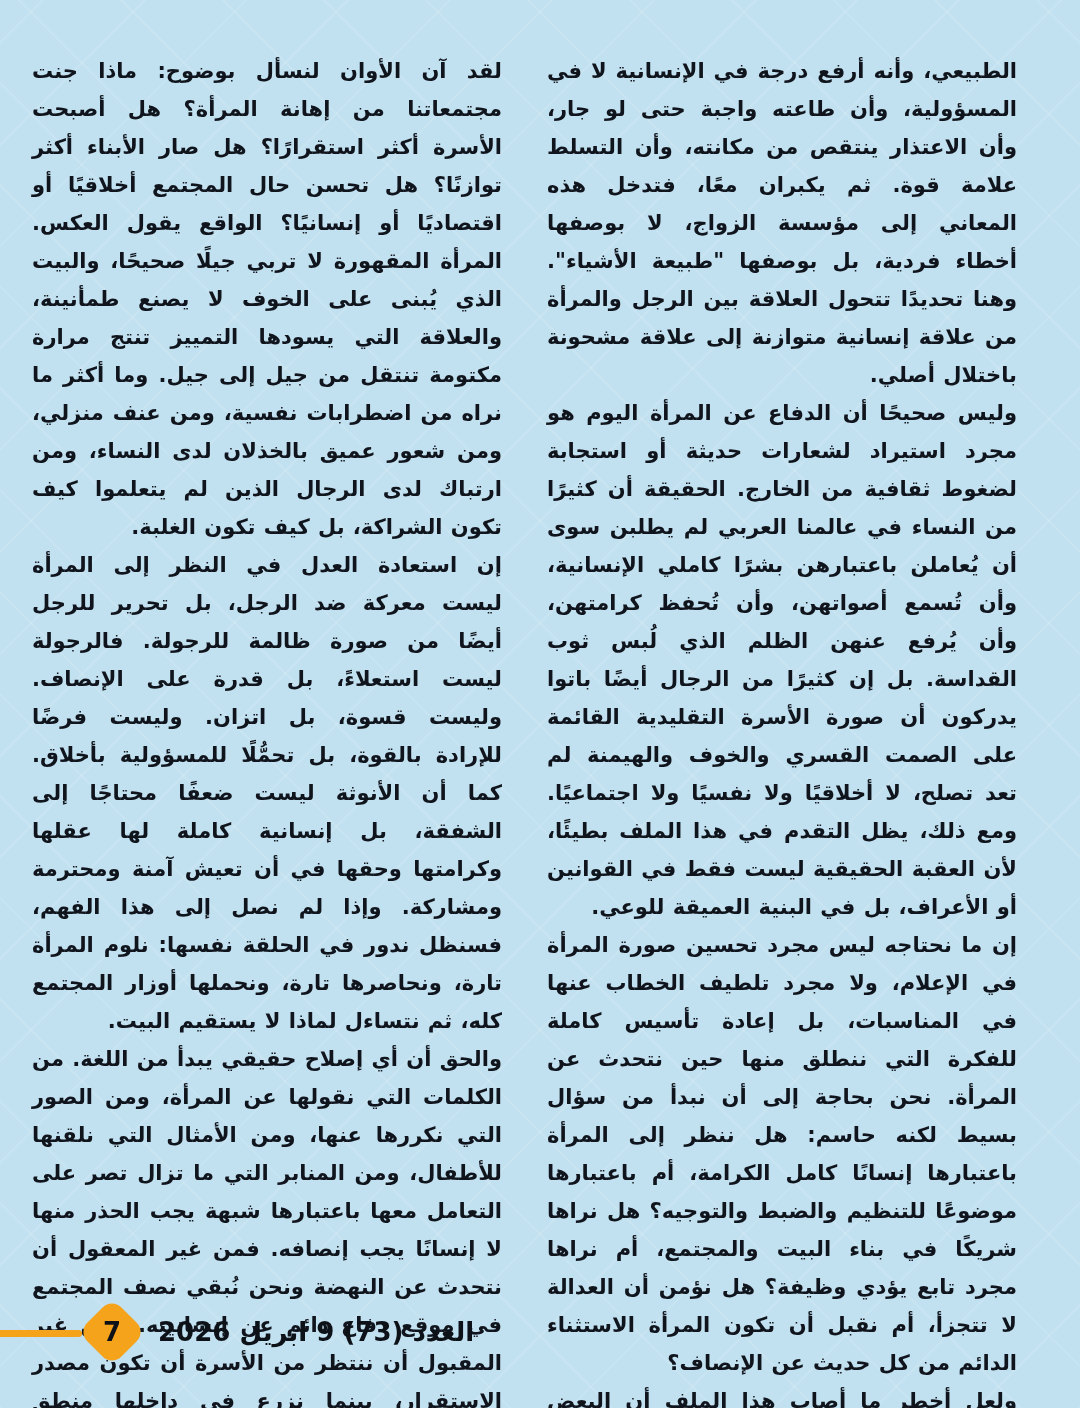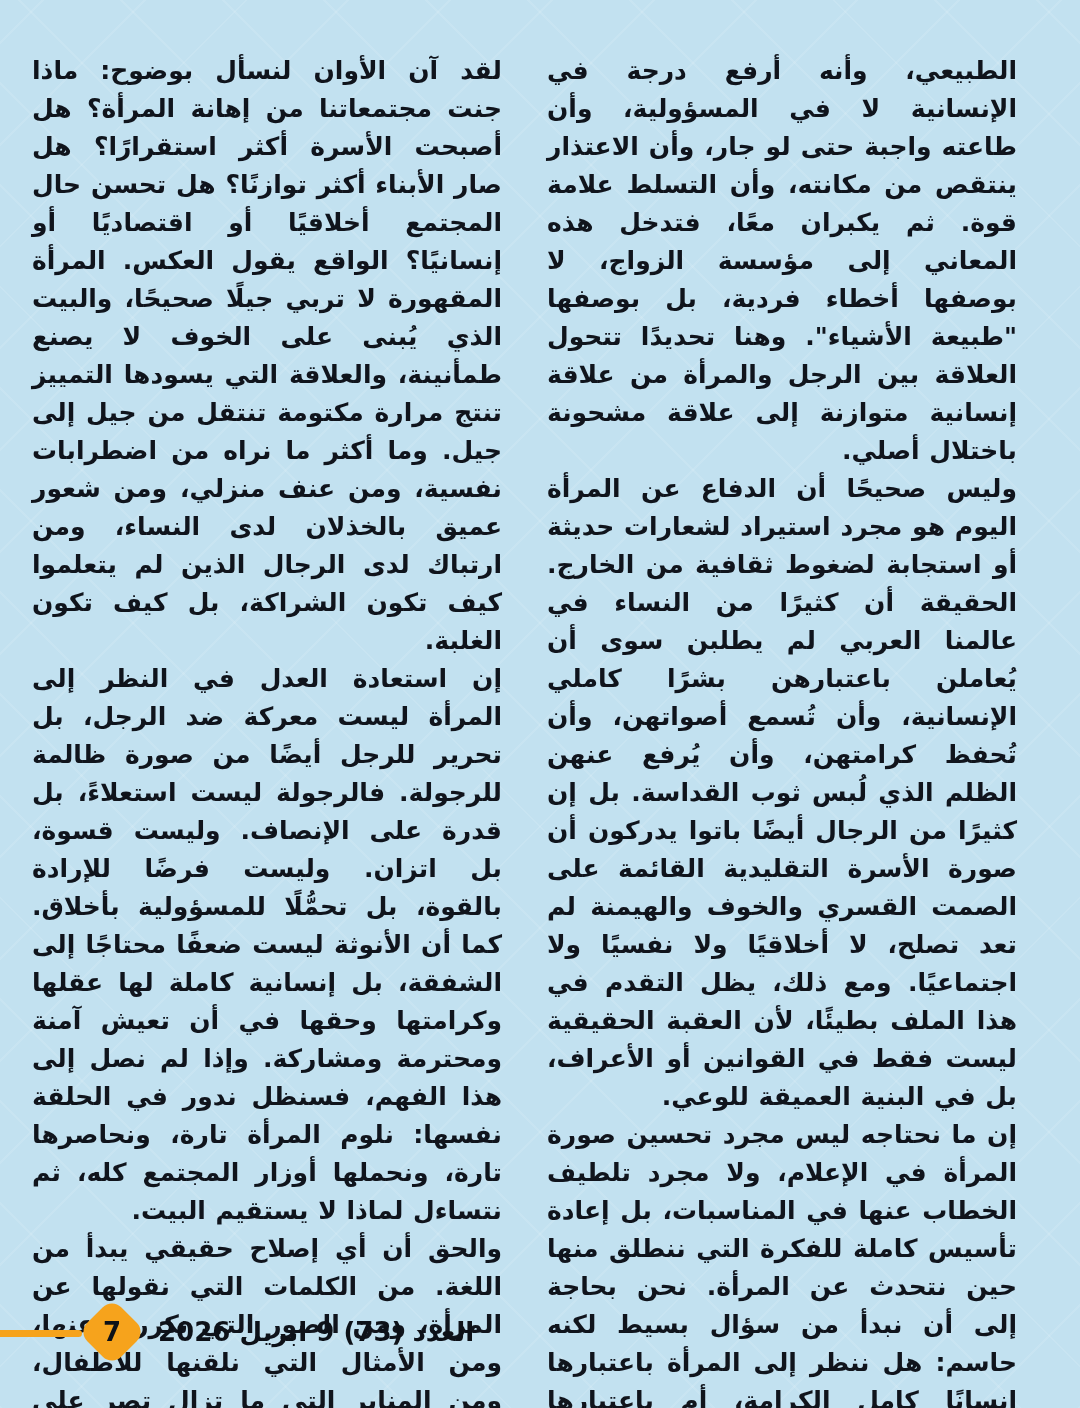--- a/index.html
+++ b/index.html
@@ -34,21 +34,21 @@
     display: flex;
     gap: 45px;
   }
 
   .column {
     width: 470px;
     flex: 0 0 470px;
   }
 
   .para {
-    font-size: 25px;
+    font-size: 21px;
     font-weight: bold;
     line-height: 38px;
     text-align: justify;
     text-justify: inter-word;
     letter-spacing: 0;
     word-spacing: 1px;
     color: #10141c;
   }
 
   .footer {

